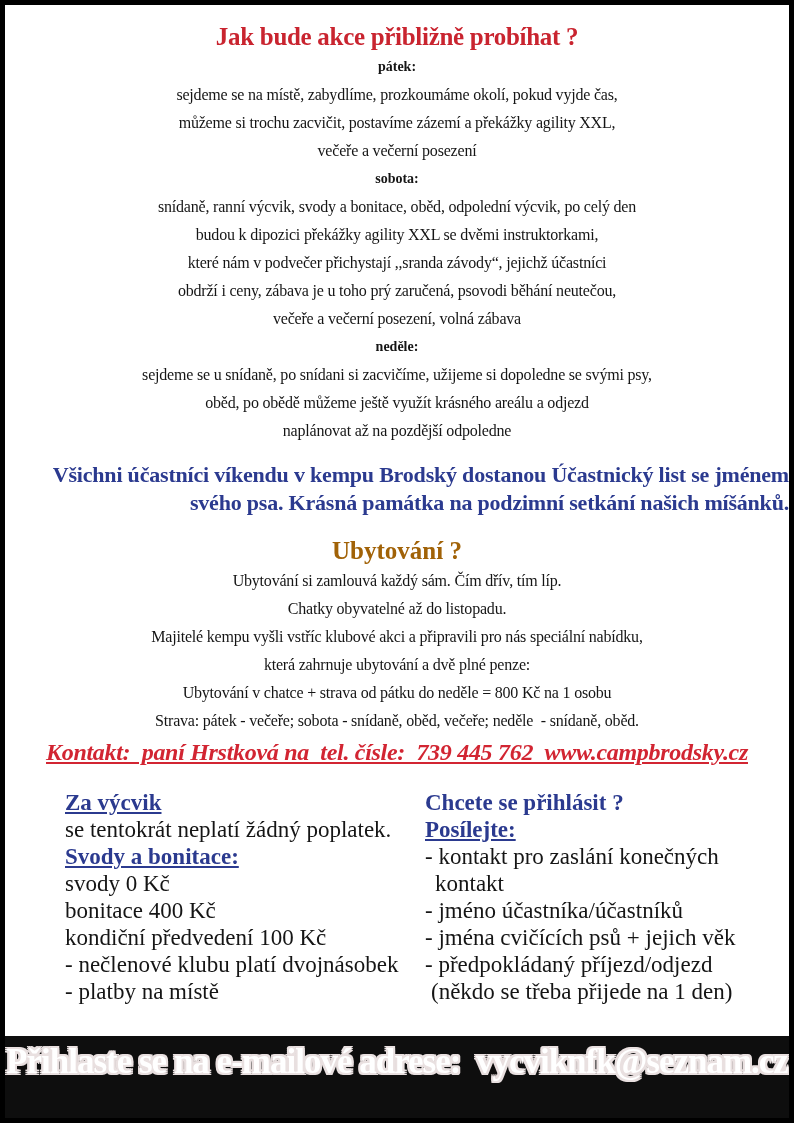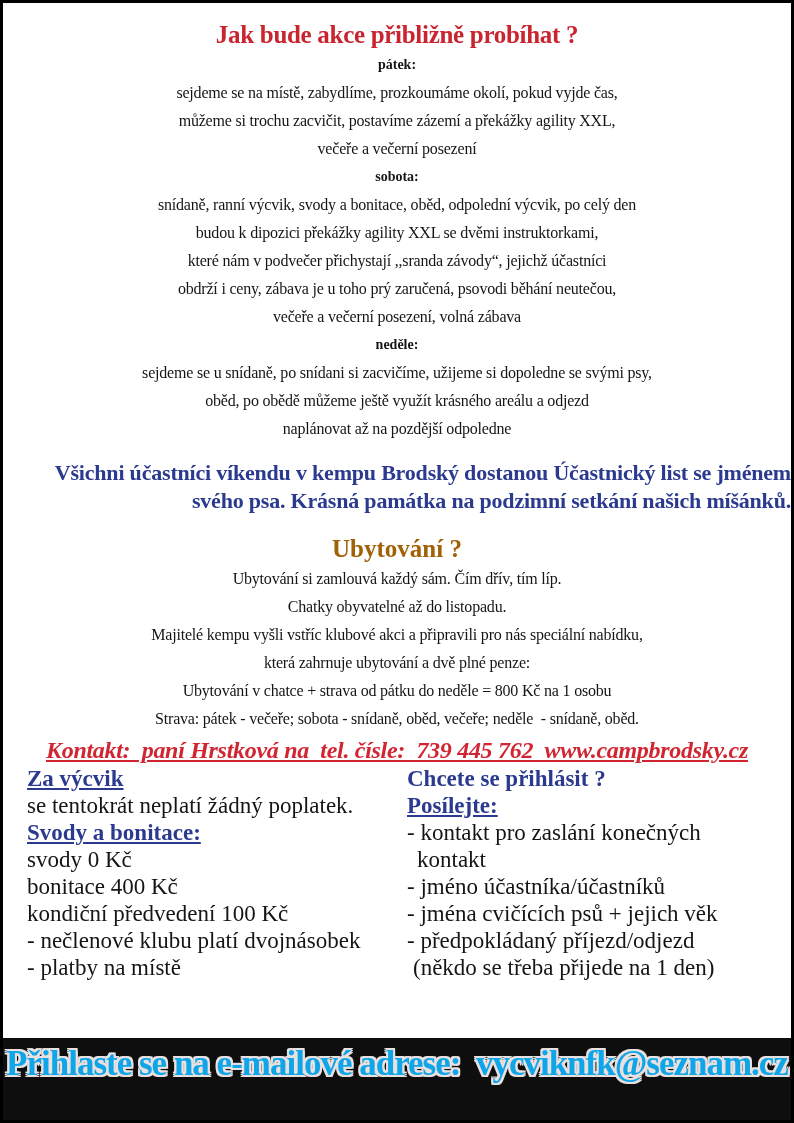--- a/index.html
+++ b/index.html
@@ -1,19 +1,19 @@
 <!DOCTYPE html>
 <html><head>
 <meta charset="utf-8">
 <style>
   html, body { margin: 0; padding: 0; background: #fff; }
   .page {
     width: 794px; height: 1123px;
     box-sizing: border-box;
-    border: 3px solid #000000;
+    border: 5px solid #000000;
     background: #fff;
     display: flex; flex-direction: column;
     font-family: "Liberation Serif", serif;
     color: #151515;
     overflow: hidden;
   }
   .content { padding-top: 16px; }
   .line {
     font-size: 16px; line-height: 28px;
     text-align: center; white-space: pre-wrap;
@@ -40,21 +40,21 @@
   .contact-line {
     margin-top: 2px;
     font-size: 24px; line-height: 30px;
     font-weight: bold; font-style: italic;
     color: #d22532; text-align: center;
     text-decoration: underline;
     white-space: pre-wrap;
     letter-spacing: -0.3px;
   }
   .columns {
-    display: flex; 
+    display: flex; margin-top: 22px; padding-left: 36px;
   }
   .col { width: 50%; box-sizing: border-box; font-size: 23px; line-height: 27px; }
   .col-left { padding-left: 24px; }
   .col-right { padding-left: 10px; }
   .col-heading {
     color: #2b3a8f; font-weight: bold;
     text-decoration: underline;
   }
   .col-heading.no-underline { text-decoration: none; }
   .col .item { white-space: pre-wrap; }
@@ -64,21 +64,21 @@
     margin-top: auto;
     height: 82px;
     background: #0e0e0e;
     text-align: center;
   }
   .footer-text {
     display: inline-block;
     margin-top: 5px;
     font-size: 35px; line-height: 42px;
     font-weight: bold;
-    color: #0ea5e9;
+    color: #ffffff;
     letter-spacing: -1px;
     white-space: pre-wrap;
     text-shadow:
       -2px -2px 0 #e9e0e0, 2px -2px 0 #e9e0e0,
       -2px  2px 0 #e9e0e0, 2px  2px 0 #e9e0e0,
       -2px  0   0 #e9e0e0, 2px  0   0 #e9e0e0,
        0   -2px 0 #e9e0e0, 0    2px 0 #e9e0e0;
   }
 </style>
 </head>

